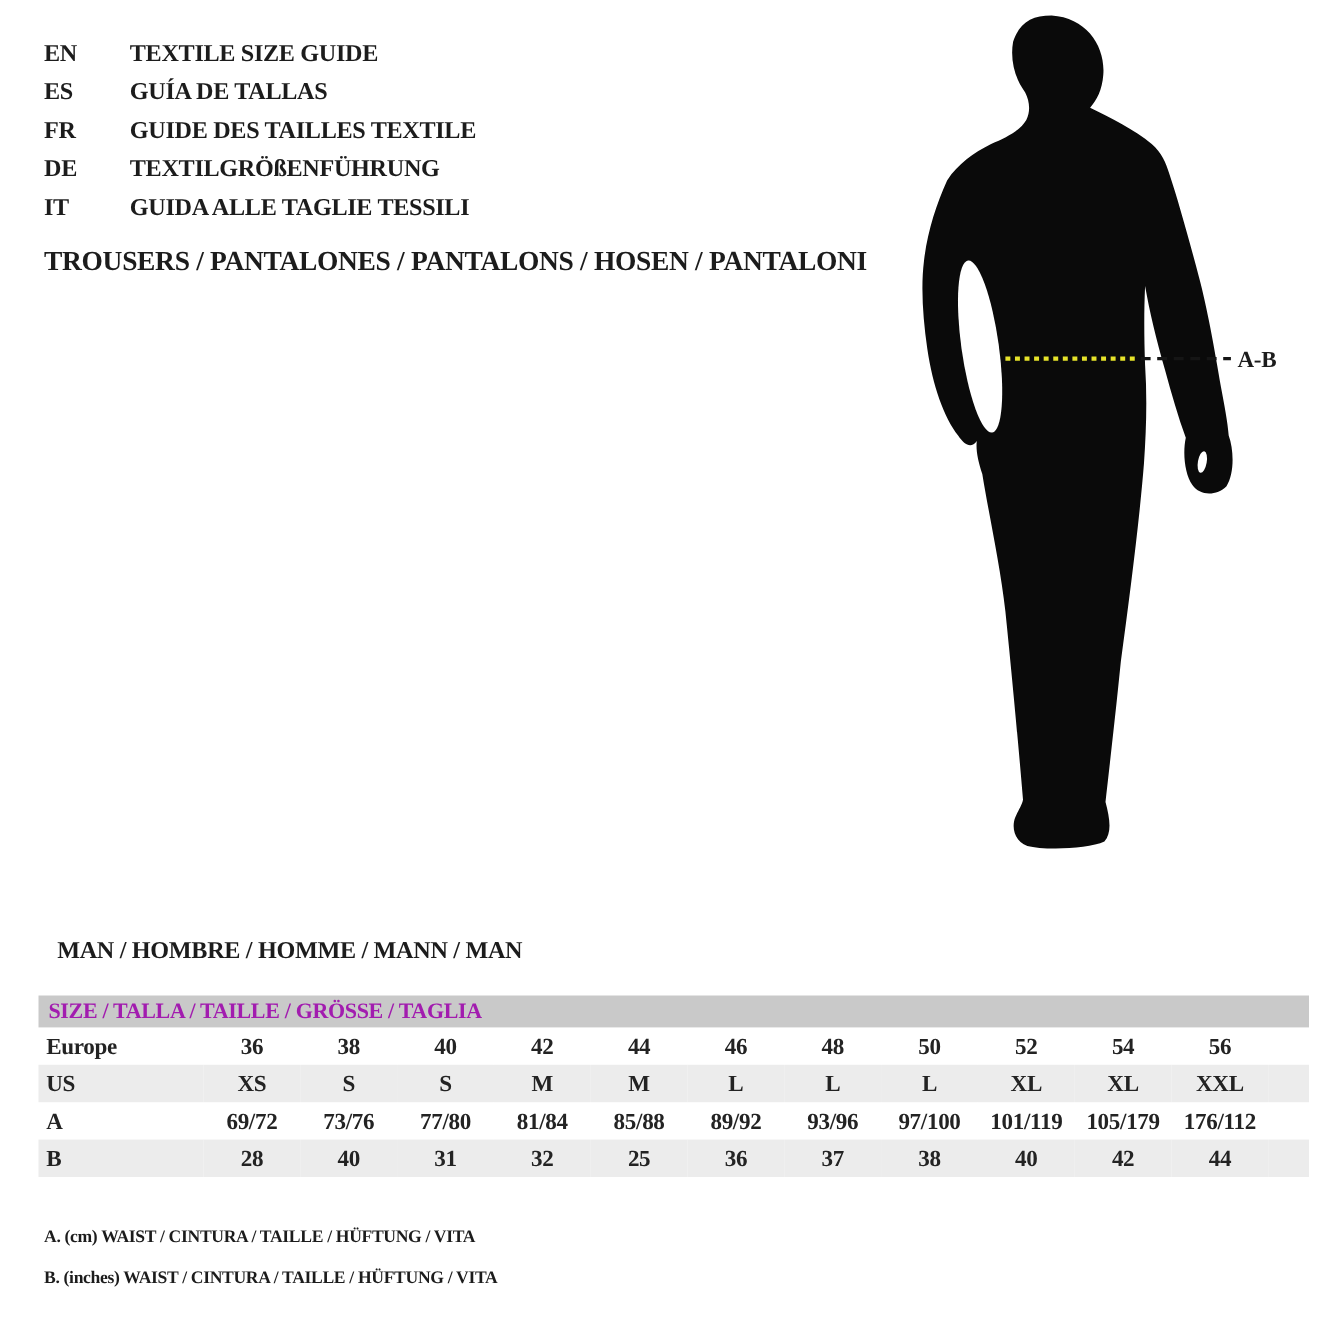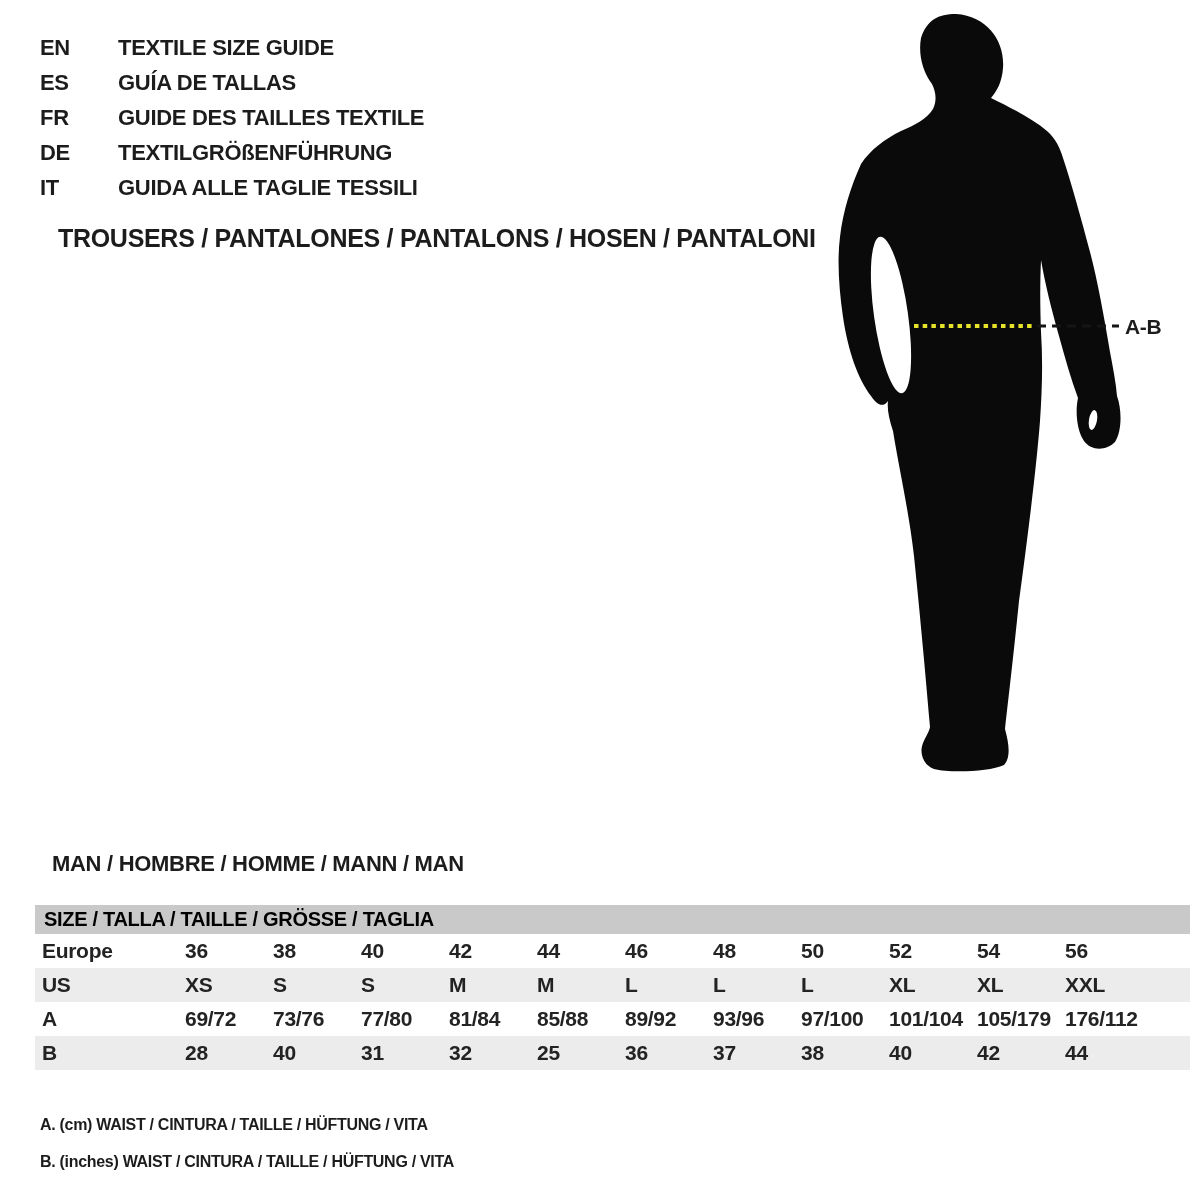--- a/index.html
+++ b/index.html
@@ -1,41 +1,41 @@
 <!DOCTYPE html>
 <html><head>
 <meta charset="utf-8">
 <style>
   html,body{margin:0;padding:0;background:#fff;}
   .canvas{
     position:relative;width:1200px;height:1200px;background:#ffffff;overflow:hidden;
-    font-family:Liberation Sans, sans-serif;
+    font-family:Liberation Serif, serif;
     color:#1c1c1c;font-weight:bold;letter-spacing:-0.3px;
   }
   
   .lang-block{position:absolute;left:40px;top:30px;}
   .lang-row{display:flex;line-height:35px;font-size:22px;}
   .lang-code{width:78px;flex:0 0 78px;}
   
-  .category-title{position:absolute;left:40px;top:224px;font-size:25px;margin-left:18px;}
+  .category-title{position:absolute;left:40px;top:224px;font-size:25px;}
   
   .figure{position:absolute;left:820px;top:5px;width:360px;height:790px;}
   
   .man-title{position:absolute;left:52px;top:851px;font-size:22px;}
   
   .size-table{
     position:absolute;left:35px;top:905px;width:1155px;
     border-collapse:collapse;table-layout:fixed;
     font-size:21px;font-weight:bold;color:#232323;letter-spacing:-0.3px;
   }
   .size-table th{
-    background:#c9c9c9;text-align:left;font-size:20px;color:#000000;
+    background:#c9c9c9;text-align:left;font-size:20px;color:#a21caf;
     height:29px;padding:0 0 0 9px;font-weight:bold;
   }
-  .size-table td{height:34px;padding:0;}
+  .size-table td{height:34px;text-align:center;padding:0;}
   .size-table td.rowlabel{text-align:left;padding-left:7px;}
   .size-table tbody tr:nth-child(even) td{background:#ececec;}
   
   .notes{position:absolute;left:40px;top:1106px;font-size:16px;line-height:37px;}
 </style>
 </head>
 <body>
 
 <div class="canvas">
 
@@ -163,21 +163,21 @@
       <tr>
         <td class="rowlabel">A</td>
         <td>69/72</td>
         <td>73/76</td>
         <td>77/80</td>
         <td>81/84</td>
         <td>85/88</td>
         <td>89/92</td>
         <td>93/96</td>
         <td>97/100</td>
-        <td>101/104</td>
+        <td>101/119</td>
         <td>105/179</td>
         <td>176/112</td>
         <td></td>
       </tr>
       <tr>
         <td class="rowlabel">B</td>
         <td>28</td>
         <td>40</td>
         <td>31</td>
         <td>32</td>

